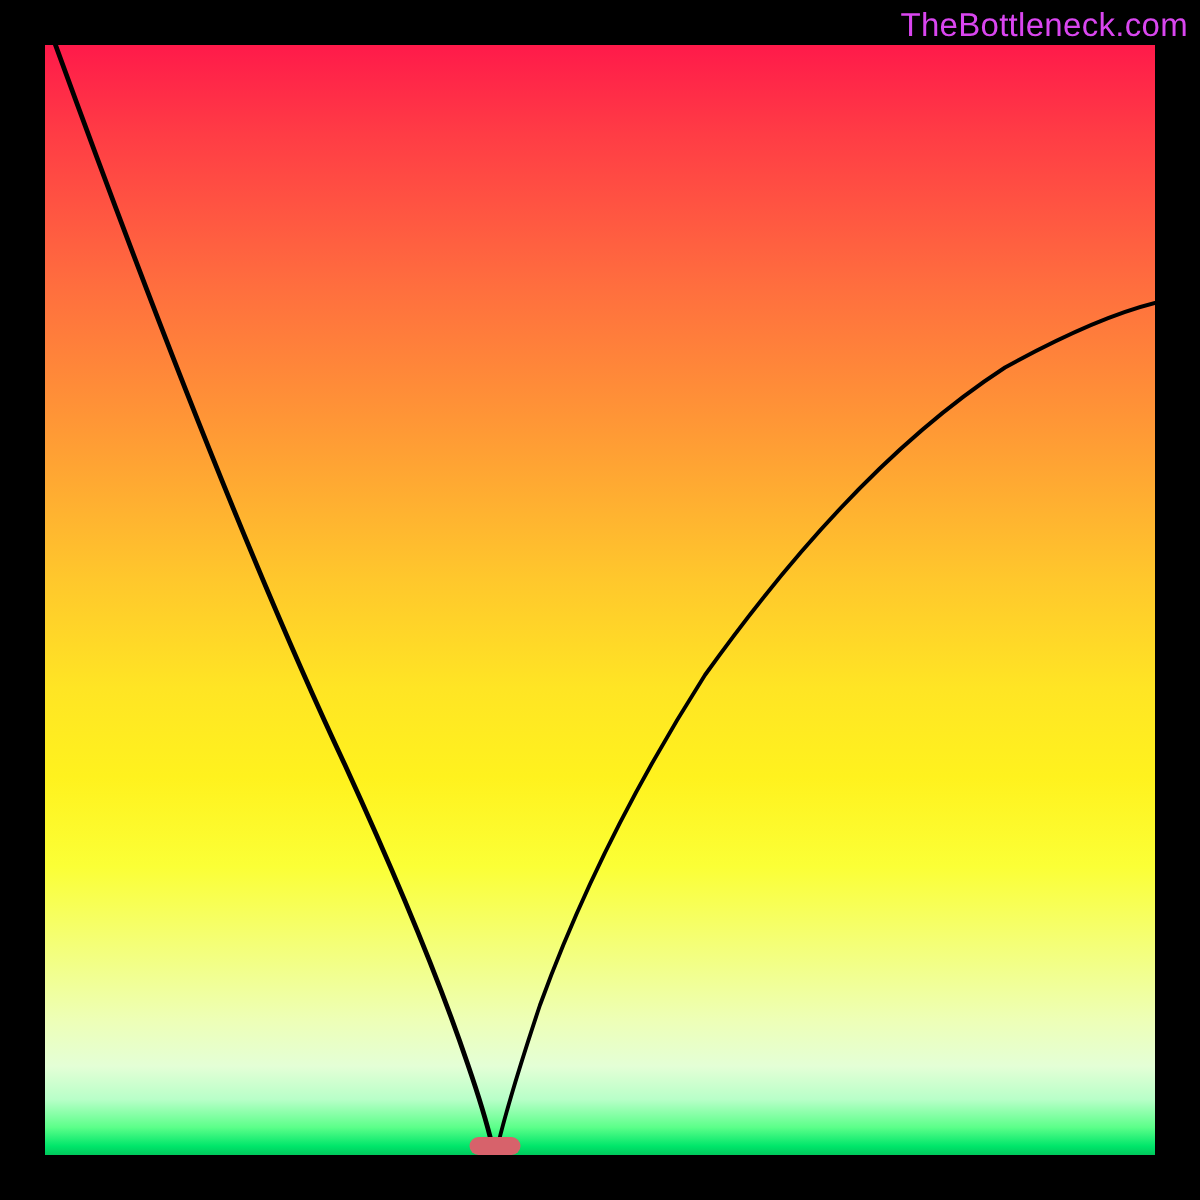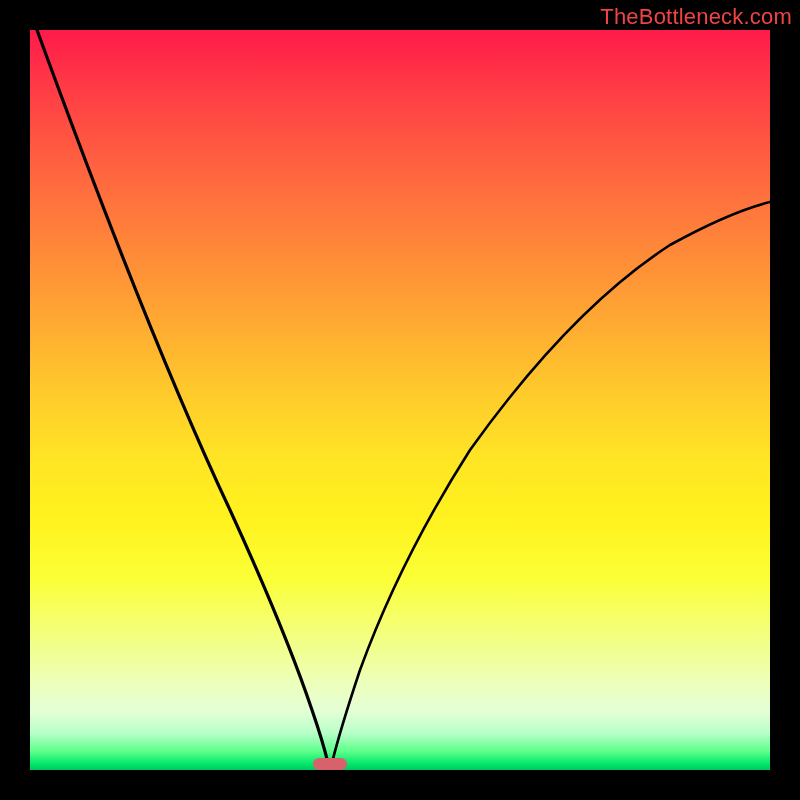--- a/index.html
+++ b/index.html
@@ -45,21 +45,21 @@
     position: absolute;
     left: 30px;
     top: 30px;
     width: 740px;
     height: 740px;
   }
   .watermark {
     position: absolute;
     top: 4px;
     right: 8px;
-    color: #ef4444;
+    color: #d946ef;
     font-size: 22px;
     letter-spacing: 0.2px;
     font-weight: 500;
   }
   .bottom-marker {
     position: absolute;
     width: 34px;
     height: 12px;
     border-radius: 6px;
     background: #d7626b;

